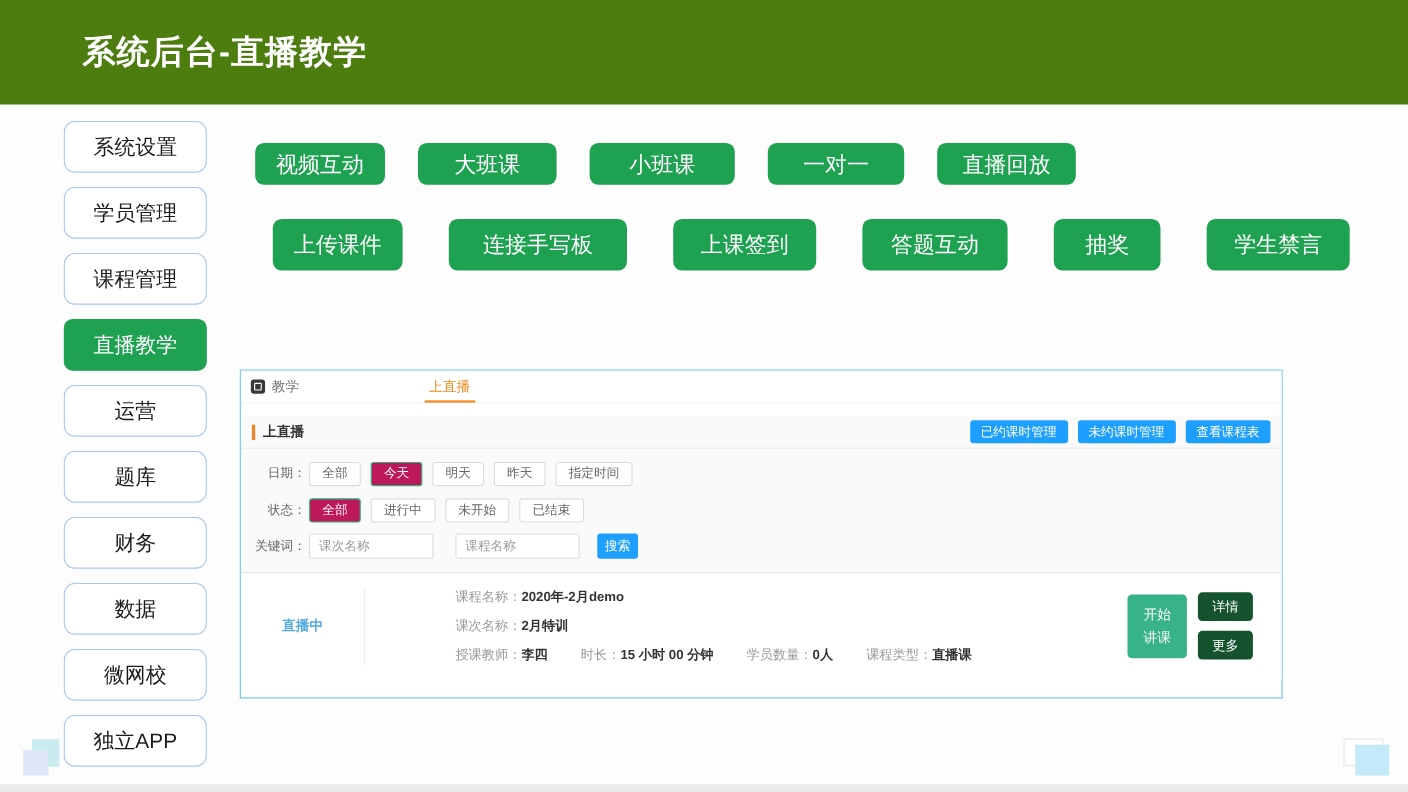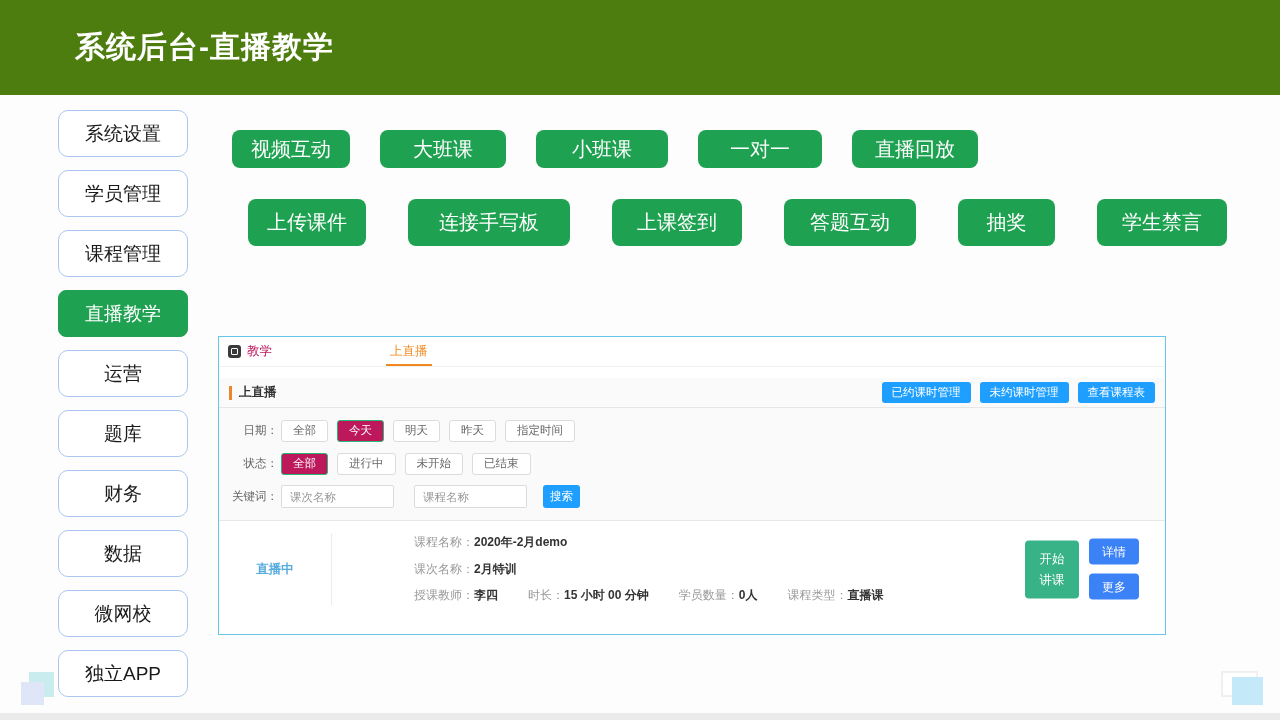--- a/index.html
+++ b/index.html
@@ -44,21 +44,21 @@
   .frow2 .fbtn:nth-child(5){width:97px}  .frow2 .fbtn:nth-child(6){width:130px}
 
   
   .panel {
     position:absolute; left:218px; top:336px; width:948px; height:299px;
     border:1px solid #67c5ea; background:#fff; font-size:12px;
   }
   .tabbar { height:30px; background:#fff; border-bottom:1px solid #f0f0f0; display:flex; align-items:center; padding:0 9px; }
   .app-icon { width:13px; height:13px; background:#3a3a3a; border-radius:3px; margin-right:6px; position:relative; flex:none; }
   .app-icon-inner { position:absolute; left:3px; top:3px; right:3px; bottom:3px; border:1px solid #fff; border-radius:1px; }
-  .app-name { font-size:12.5px; color:#be185d; }
+  .app-name { font-size:12.5px; color:#737373; }
   .tab { margin-left:118px; height:100%; display:flex; align-items:center; position:relative; color:#f08a1e; font-size:12.5px; cursor:pointer; }
   .tab-underline { position:absolute; left:50%; transform:translateX(-50%); bottom:0; width:46px; height:2px; background:#f08a1e; }
   .panel-gap { height:11px; background:#fff; }
   .section-header { height:30px; background:#fafafa; border-bottom:1px solid #e6e6e6; display:flex; align-items:center; padding:0 10px; }
   .orange-bar { width:3px; height:14px; background:#e9872c; margin-right:7px; flex:none; }
   .section-title { font-size:12.5px; font-weight:700; color:#333; }
   .header-actions { margin-left:auto; display:flex; gap:9px; }
   .blue-btn {
     height:21px; padding:0 10px; background:#1e9fff; color:#fff; border:none; border-radius:3px;
     font-size:11.5px; display:flex; align-items:center; cursor:pointer; font-family:inherit;
@@ -90,21 +90,21 @@
   .pair { margin-right:30px; white-space:nowrap; }
   .lbl { color:#999; }
   .val { color:#333; font-weight:600; }
   .row-actions { position:absolute; right:26px; top:50%; transform:translateY(-50%); display:flex; gap:10px; align-items:center; }
   .start-btn {
     width:54px; height:58px; background:#38b287; color:#fff; border:none; border-radius:4px;
     font-size:12.5px; line-height:21px; text-align:center; padding:6px 10px; cursor:pointer; font-family:inherit;
   }
   .small-btns { display:flex; flex-direction:column; gap:9px; }
   .small-btn {
-    width:50px; height:26px; background:#3b82f6; color:#fff; border:none; border-radius:4px;
+    width:50px; height:26px; background:#14532d; color:#fff; border:none; border-radius:4px;
     font-size:12px; display:flex; align-items:center; justify-content:center; cursor:pointer; font-family:inherit;
   }
 
   
   .deco-bl-teal { position:absolute; left:29px; top:672px; width:25px; height:25px; background:#c9ecef; }
   .deco-bl-lav  { position:absolute; left:21px; top:682px; width:23px; height:23px; background:#dfe6f7; }
   .deco-br-outline { position:absolute; left:1221px; top:671px; width:37px; height:26px; background:#fff; border:2px solid #f0f0f0; }
   .deco-br-fill { position:absolute; left:1232px; top:677px; width:31px; height:28px; background:#c4eaf9; }
   .bottom-strip { position:absolute; left:0; top:713px; width:1280px; height:7px; background:#eaeaea; }
 </style>

